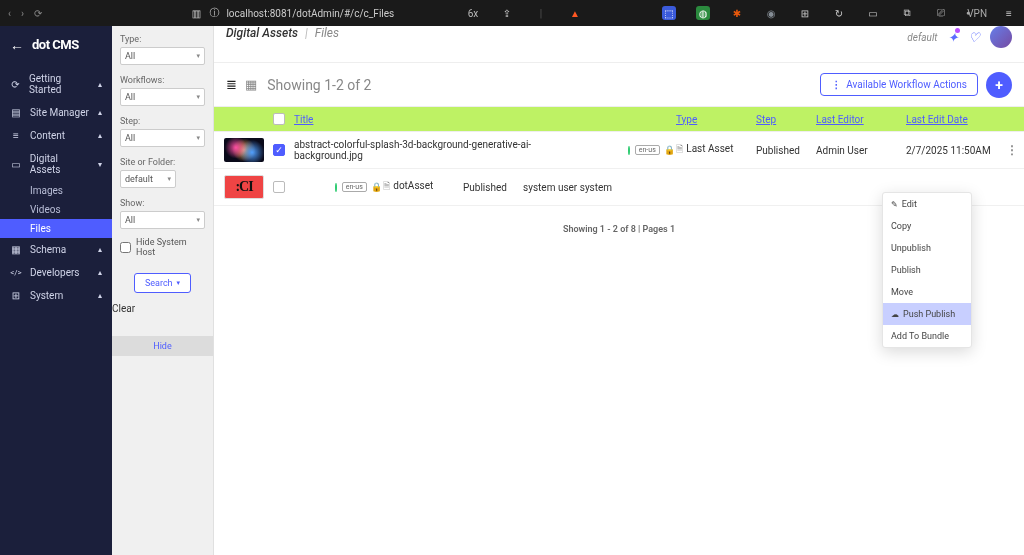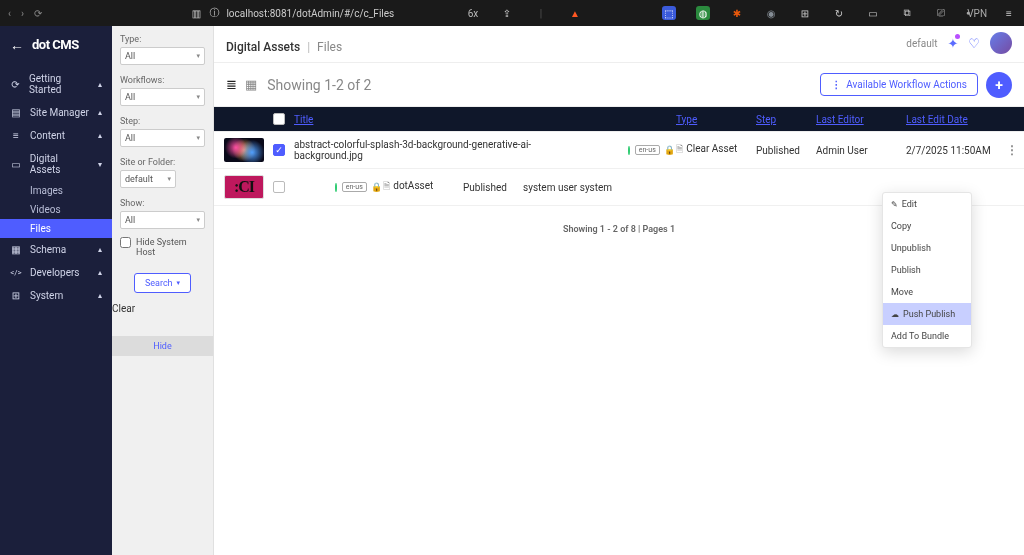--- a/index.html
+++ b/index.html
@@ -22,59 +22,59 @@
   .nav-item { display:flex; align-items:center; padding:6px 10px; gap:8px; cursor:pointer; position:relative; color:#d0d4e8;}
   .nav-item .ico { width:12px; display:inline-flex; justify-content:center; font-size:10px;}
   .nav-item .caret { margin-left:auto; font-size:8px; color:#d0d4e8;}
   .nav-sub { padding-left:30px; color:#b8bdd6; padding-top:4px; padding-bottom:4px; cursor:pointer;}
   .nav-sub.active { background:#4f5dff; color:#fff; margin-left:0; padding-left:30px;}
   .filter-pane { width:102px; background:#f0f0f0; border-right:1px solid #e0e0e0; font-size:9px; color:#555; display:flex; flex-direction:column;}
   .filter-group { padding:8px 8px 2px 8px;}
   .filter-label { font-size:9px; color:#666; margin-bottom:3px; display:block;}
   .filter-select { width:100%; height:18px; border:1px solid #ccc; border-radius:2px; background:#fff; font-size:9px; padding:0 4px; display:flex; align-items:center; justify-content:space-between;}
   .filter-select .arrow { font-size:7px; color:#888;}
-  .chk-row { display:flex; align-items:flex-start; gap:5px; padding:6px 8px; font-size:9px;}
+  .chk-row { display:flex; align-items:center; gap:5px; padding:6px 8px; font-size:9px;}
   .chk-row input { width:11px; height:11px;}
   .search-btn-wrap { display:flex; justify-content:center; padding:10px 0;}
   .search-btn { border:1px solid #4f5dff; color:#4f5dff; background:#fff; font-size:9px; padding:4px 10px; border-radius:3px; display:flex; align-items:center; gap:4px;}
   .clear-link { font-size:10px; color:#333; padding-bottom:14px; cursor:pointer;}
   .hide-bar { background:#dcdcdc; text-align:center; color:#4f5dff; font-size:9px; padding:5px 0; margin-top:auto; margin-top:8px;}
   .main { flex:1; display:flex; flex-direction:column; background:#fff;}
-  .topbar { height:37px; display:flex; align-items:flex-end; padding:8px 12px; border-bottom:1px solid #eee;}
+  .topbar { height:37px; display:flex; align-items:flex-start; padding:0 12px; border-bottom:1px solid #eee;font-style:italic;}
   .breadcrumb { font-size:12px; color:#333;}
   .breadcrumb .sep { color:#bbb; margin:0 4px;}
   .breadcrumb .crumb-current { color:#888;}
   .top-right { margin-left:auto; display:flex; align-items:center; gap:10px;}
   .top-right .muted { font-size:10px; color:#888;}
   .top-icon { color:#5b6cff; font-size:13px; position:relative;}
   .badge-dot { position:absolute; top:-2px; right:-2px; width:5px; height:5px; border-radius:50%; background:#b84fff;}
   .avatar { width:22px; height:22px; border-radius:50%; background: linear-gradient(135deg,#667eea,#764ba2); }
   .toolbar { height:44px; display:flex; align-items:center; padding:0 12px; gap:10px; border-bottom:1px solid #eee;}
   .search-input { width:135px; height:22px; border:1px solid #ddd; border-radius:3px; font-size:10px; padding:0 6px; color:#aaa; background:#fff;}
   .view-icons { display:flex; gap:8px; color:#888; font-size:13px;}
   .view-icons .active { color:#222;}
   .count-text { font-size:14px; color:#888;}
   .toolbar-right { margin-left:auto; display:flex; align-items:center; gap:8px;}
   .wf-btn { border:1px solid #4f5dff; color:#4f5dff; background:#fff; font-size:10px; padding:5px 10px; border-radius:4px; display:flex; align-items:center; gap:5px;}
   .add-btn { width:26px; height:26px; border-radius:50%; background:#4f5dff; color:#fff; display:flex; align-items:center; justify-content:center; font-size:14px; font-weight:bold;}
   .table { font-size:10px; color:#333;}
-  .thead { display:flex; align-items:center; padding:6px 0; background:#0f172a; border-bottom:1px solid #eee;}
+  .thead { display:flex; align-items:center; padding:6px 0; background:#bef264; border-bottom:1px solid #eee;}
   .thead .th { color:#4f5dff; text-decoration:underline;}
   .col-chk2 { width:30px; display:flex; justify-content:center;}
   .col-title { flex:1; min-width:0;}
   .col-status { width:48px; display:flex; align-items:center; gap:5px;margin-left:41px;}
   .col-type { width:80px;}
   .col-step { width:60px;}
   .col-editor { width:90px;}
   .col-date { width:100px;}
   .col-menu { width:18px;}
   .row { display:flex; align-items:center; padding:6px 0; border-bottom:1px solid #f0f0f0;}
   .thumb { width:40px; height:24px; border-radius:2px; margin-left:10px; background:#111;}
   .thumb.colorful { background: radial-gradient(circle at 30% 40%, #ff4fa3 0%, transparent 35%), radial-gradient(circle at 70% 60%, #4f9fff 0%, transparent 40%), radial-gradient(circle at 50% 50%, #ffaf4f 0%, transparent 50%), #0a0a1a;}
-  .thumb.logo { background:#be185d; border:1px solid #ddd; display:flex; align-items:center; justify-content:center; font-weight:900; font-size:16px; font-family: Georgia, serif; letter-spacing:-1px; color:#111;}
+  .thumb.logo { background:#ef4444; border:1px solid #ddd; display:flex; align-items:center; justify-content:center; font-weight:900; font-size:14px; font-family: Georgia, serif; letter-spacing:-1px; color:#111;}
   .chkbox { width:12px; height:12px; border:1px solid #bbb; border-radius:2px; display:inline-flex; align-items:center; justify-content:center; background:#fff;}
   .chkbox.checked { background:#4f5dff; border-color:#4f5dff; color:#fff; font-size:9px;}
   .status-dot { width:9px; height:9px; border-radius:50%; background:#2ecc71;}
   .step-tag { border:1px solid #aaa; font-size:7px; padding:0px 3px; border-radius:2px; color:#666; white-space:nowrap;}
   .lock-icon { color:#888; font-size:9px;}
   .type-icon { color:#888; font-size:9px; margin-right:3px;}
   .row-menu { color:#888; font-size:12px; cursor:pointer; font-weight:bold;}
   .pagination { text-align:center; font-size:9px; color:#666; padding:18px 0; font-weight:600;}
   .context-menu { position:absolute; right:52px; top:166px; width:90px; background:#fff; border:1px solid #e5e5e5; border-radius:3px; box-shadow:0 4px 16px rgba(0,0,0,0.15); font-size:9px; color:#444; z-index:100;}
   .ctx-item { padding:6px 8px; cursor:pointer; display:flex; align-items:center; gap:4px;}
@@ -267,21 +267,21 @@
         <div class="thumb colorful"></div>
         <span class="col-chk2">
             <span class="chkbox checked">✓</span>
           </span>
         <span class="col-title">abstract-colorful-splash-3d-background-generative-ai-background.jpg</span>
         <span class="col-status">
           <span class="status-dot"></span>
           <span class="step-tag">en-us</span>
           <span class="lock-icon">🔒</span>
         </span>
-        <span class="col-type"><span class="type-icon">🗎</span><span>Clear Asset</span></span>
+        <span class="col-type"><span class="type-icon">🗎</span><span>Last Asset</span></span>
         <span class="col-step">Published</span>
         <span class="col-editor">Admin User</span>
         <span class="col-date">2/7/2025 11:50AM</span>
         <span class="col-menu row-menu">⋮</span>
       </div>
 
       <div class="row">
         <div class="thumb logo">:CI</div>
         <span class="col-chk2">
             <span class="chkbox"></span>

